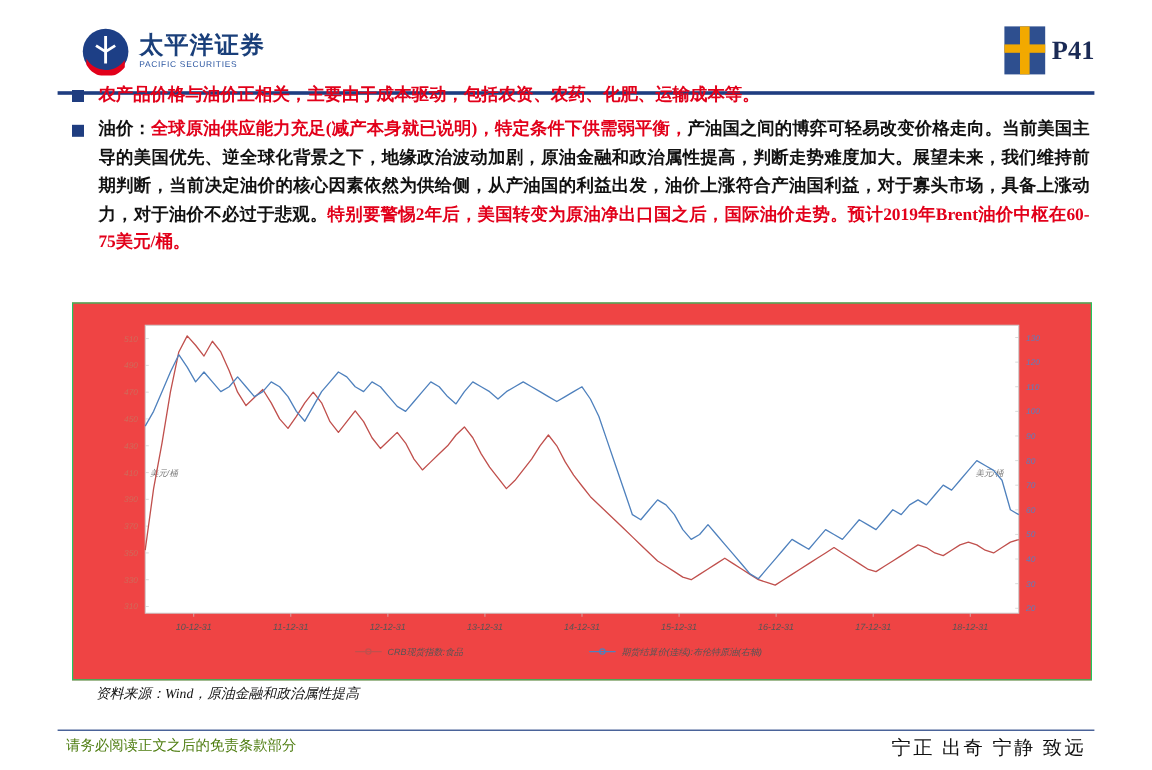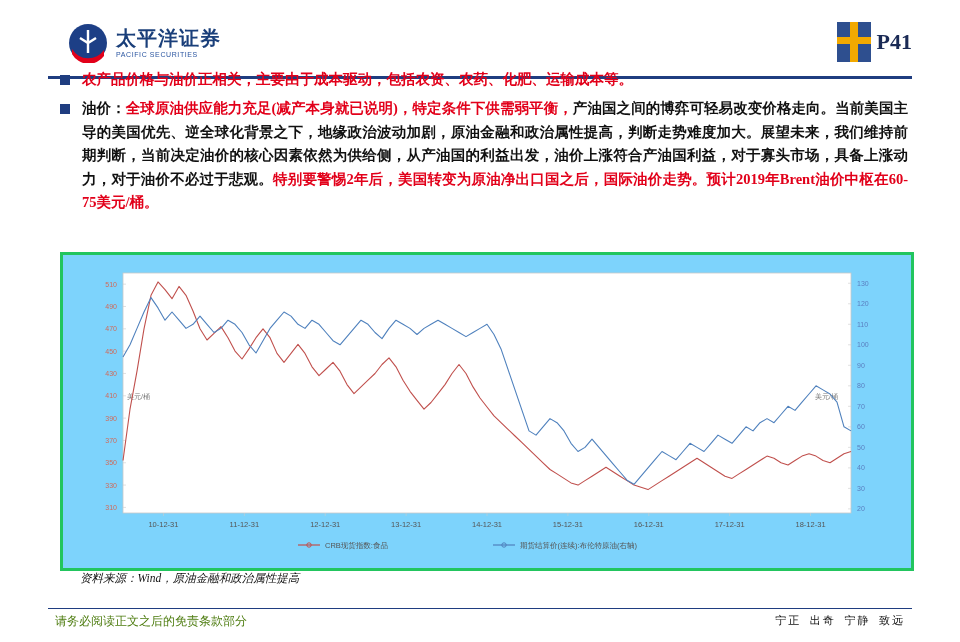--- a/index.html
+++ b/index.html
@@ -156,22 +156,23 @@
     font-weight: bold;
     color: #111;
     font-family: "Liberation Serif", serif;
   }
   .chart-box {
     position: absolute;
     left: 60px;
     top: 252px;
     width: 848px;
     height: 313px;
-    border: 3px solid #22c55e;
-    background: #7dd3fc;
+    border: 1px solid #22c55e;
+    background: #ef4444;
+    font-style: italic;
   }
   .chart-inner {
     position: absolute;
     left: 0; top: 0;
     width: 100%;
     height: 100%;
   }
   .source-line {
     position: absolute;
     left: 80px;
@@ -196,24 +197,24 @@
     left: 55px;
     top: 613px;
     font-size: 12px;
     color: #4d7c0f;
     font-family: "Liberation Serif", serif;
   }
   .footer-right {
     position: absolute;
     right: 55px;
     top: 613px;
-    font-size: 11px;
+    font-size: 16px;
     color: #111;
     letter-spacing: 2px;
-    font-family: Liberation Mono, monospace;
+    font-family: Liberation Serif, serif;
   }
   .tick-text {
     font-size: 7px;
     fill: #d06a5a;
     font-family: "Liberation Sans", sans-serif;
   }
   .tick-text-blue {
     font-size: 7px;
     fill: #5a7fc0;
     font-family: "Liberation Sans", sans-serif;

